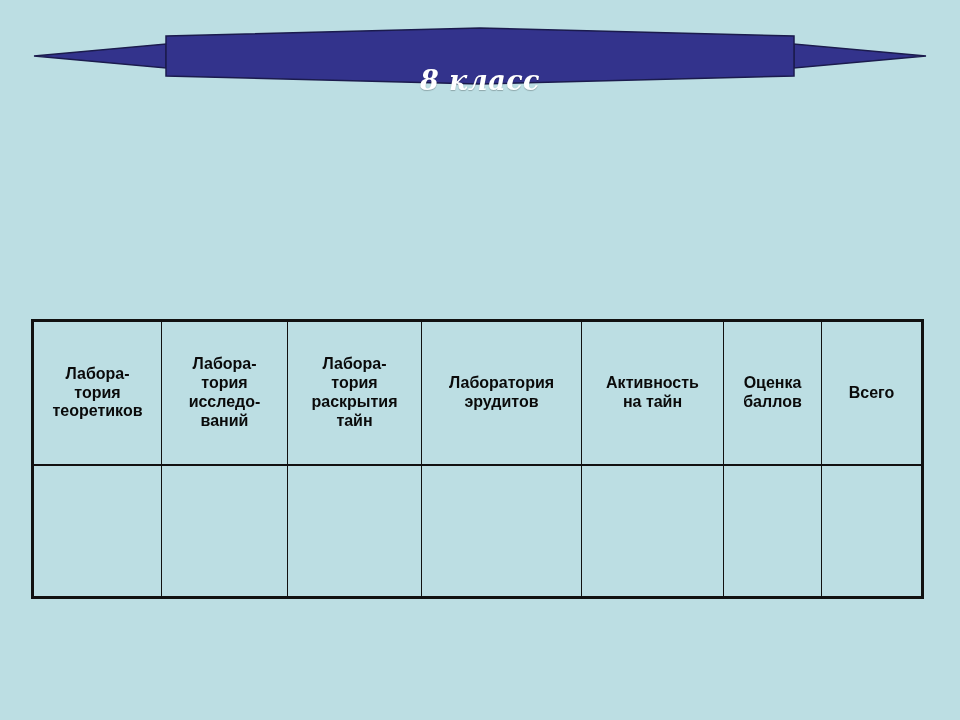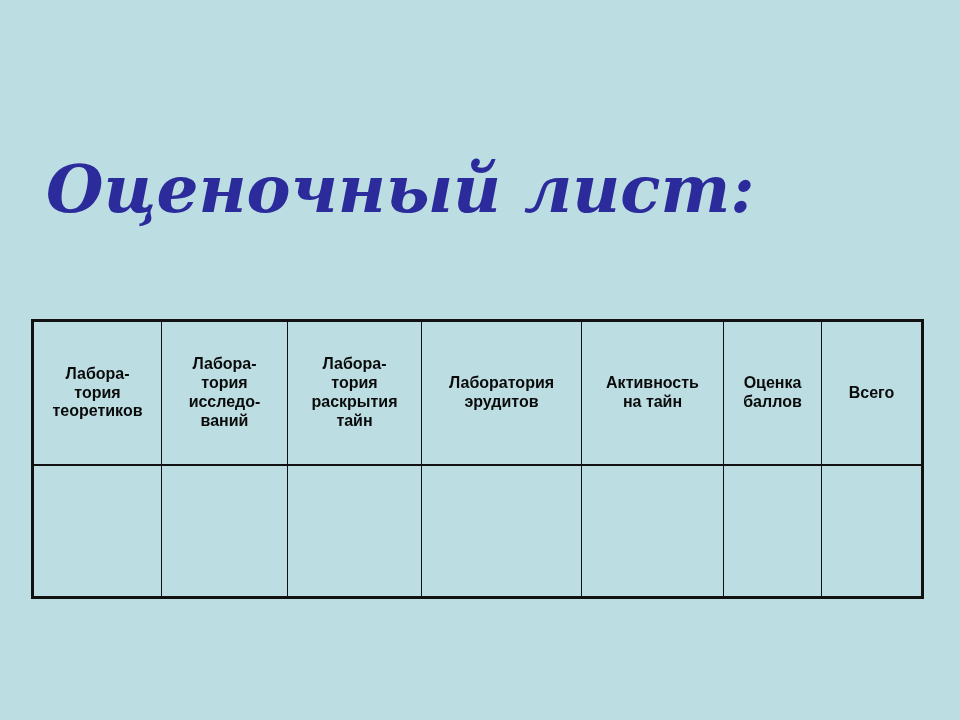--- a/index.html
+++ b/index.html
@@ -122,22 +122,32 @@
   col.c4 { width: 160px; }
   col.c5 { width: 142px; }
   col.c6 { width: 98px; }
   col.c7 { width: 101px; }
 </style>
 </head>
 <body>
 
 <div class="slide">
 
-
-  <div class="page-title">Оценочный лист:</div>
+  <div class="banner-wrap">
+    <svg class="banner-svg" viewBox="0 0 960 64" preserveAspectRatio="none">
+
+      <polygon points="34,32 166,20 166,44" fill="#33338c" stroke="#1b1b4d" stroke-width="1.5"></polygon>
+
+      <polygon points="926,32 794,20 794,44" fill="#33338c" stroke="#1b1b4d" stroke-width="1.5"></polygon>
+
+      <polygon points="166,12 480,4 794,12 794,52 480,60 166,52" fill="#33338c" stroke="#1b1b4d" stroke-width="1.5"></polygon>
+    </svg>
+    <div class="banner-label">8 класс</div>
+  </div>
+
 
   <div class="score-table-wrap">
     <table class="score-table">
       <colgroup>
         <col class="c1">
           <col class="c2">
           <col class="c3">
           <col class="c4">
         <col class="c5">
           <col class="c6">

